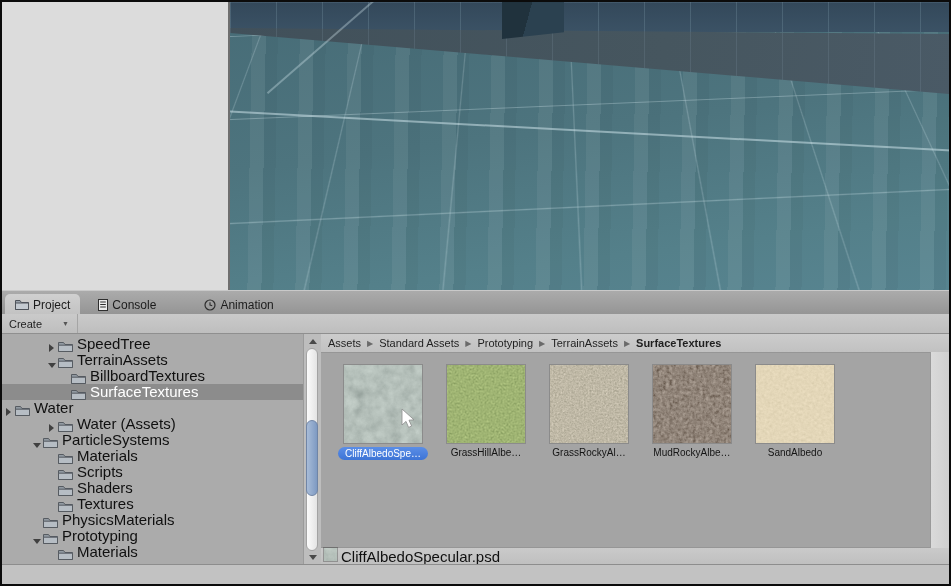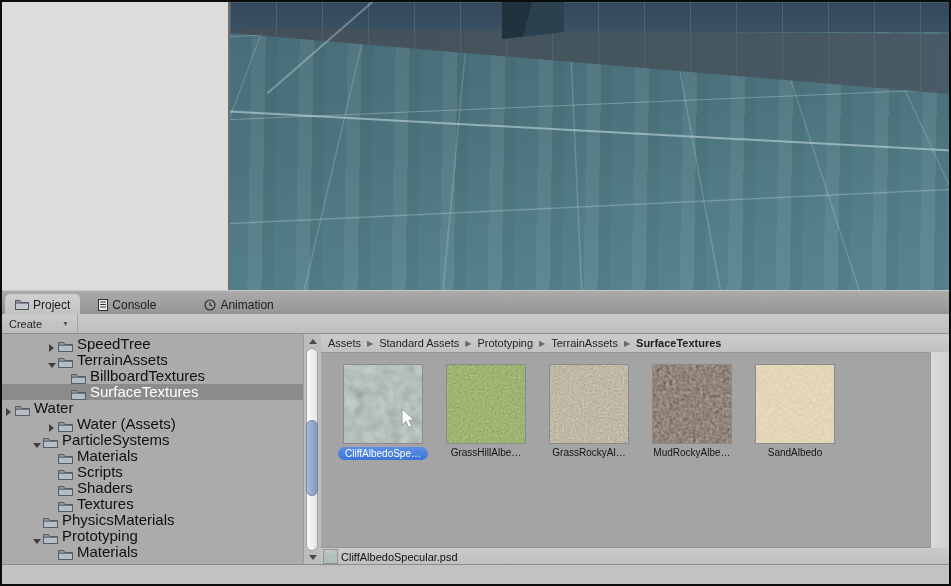--- a/index.html
+++ b/index.html
@@ -81,22 +81,22 @@
   .crumb-sep{color:#6a6a6a;font-size:8px;}
   .crumb:last-of-type{font-weight:bold;}
   .grid-area{flex:1;position:relative;padding:12px 24px 0 19px;display:flex;align-items:flex-start;gap:17px;}
   .asset{width:86px;display:flex;flex-direction:column;align-items:center;flex:0 0 auto;}
   .thumb{width:78px;height:78px;display:block;outline:1px solid rgba(0,0,0,0.15);}
   .asset-label{margin-top:4px;font-size:10px;color:#141414;white-space:nowrap;max-width:96px;}
   .asset-label.sel{background:linear-gradient(#5b8ee6,#3d74d6);color:#fff;border-radius:8px;padding:1px 7px;}
   .scroll-gutter{position:absolute;top:18px;right:0;bottom:17px;width:18px;
     background:linear-gradient(90deg,#dadada,#cfcfcf);border-left:1px solid #9a9a9a;}
   .asset-status{height:17px;flex:0 0 17px;background:linear-gradient(#cacaca,#bfbfbf);
-    border-top:1px solid #969696;display:flex;align-items:center;gap:4px;padding-left:3px;
-    font-size:11px;color:#101010;}
+    border-top:1px solid #969696;display:flex;align-items:flex-start;gap:4px;padding-left:3px;
+    font-size:15px;color:#101010;}
   .mini-thumb{width:13px;height:13px;outline:1px solid rgba(0,0,0,0.25);}
   
   .status-bar{position:absolute;bottom:0;left:0;right:0;height:19px;background:#c2c2c2;border-top:1px solid #8d8d8d;}
   
   .cursor{position:absolute;left:399px;top:406px;z-index:60;pointer-events:none;}
   .hidden-defs{position:absolute;width:0;height:0;overflow:hidden;}
 </style>
 </head>
 <body>
 

